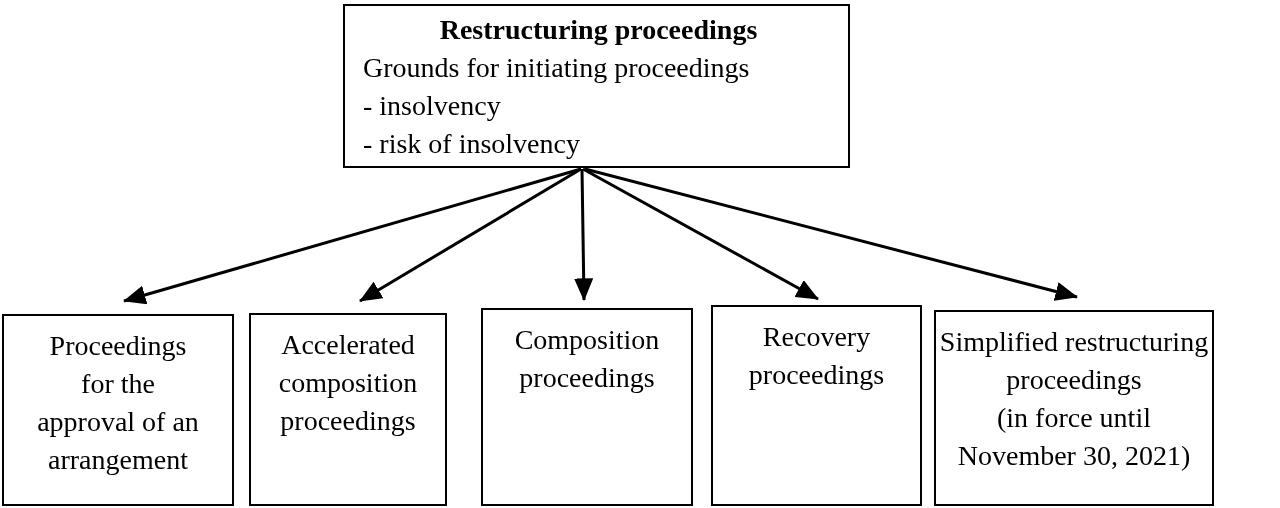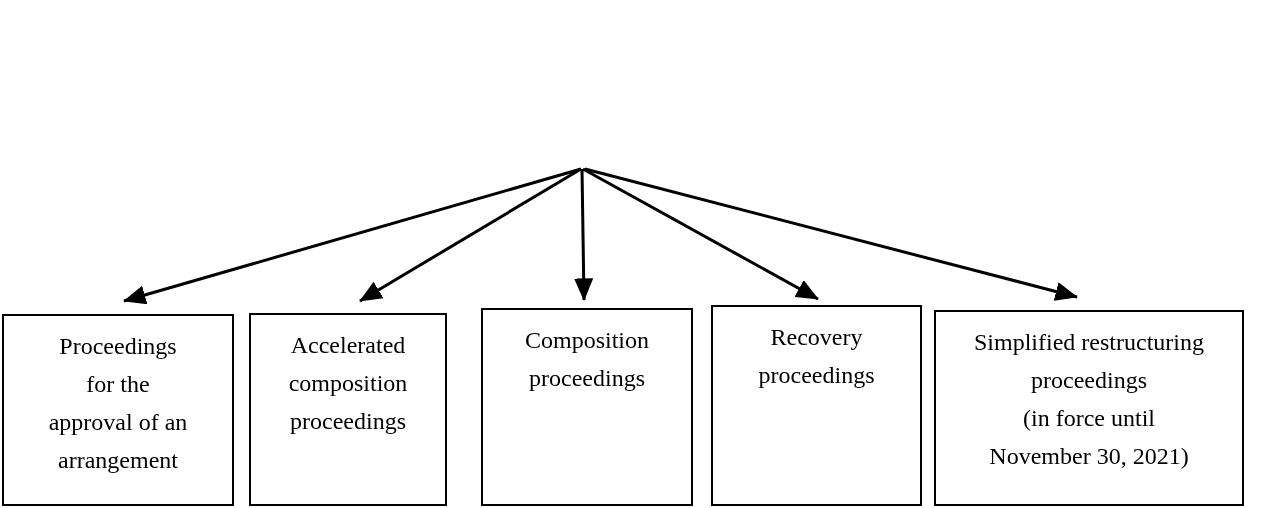--- a/index.html
+++ b/index.html
@@ -41,51 +41,57 @@
   }
   .root-title {
     text-align: center;
     font-weight: bold;
   }
   .root-line {
     text-align: left;
   }
   .child-box {
     text-align: center;
-    font-size: 24px;
+    font-size: 28px;
     line-height: 38px;
     padding-top: 11px;
   }
   .child-label {
     white-space: pre-line;
   }
   .cb1 { left: 2px;   top: 314px; width: 232px; height: 192px; }
   .cb2 { left: 249px; top: 313px; width: 198px; height: 193px; }
   .cb3 { left: 481px; top: 308px; width: 212px; height: 198px; }
   .cb4 { left: 711px; top: 305px; width: 211px; height: 201px; }
-  .cb5 { left: 934px; top: 310px; width: 310px; height: 196px; }
+  .cb5 { left: 934px; top: 310px; width: 280px; height: 196px; }
 </style>
 </head>
 <body>
 
 <div class="canvas">
 
   <svg class="arrows" viewBox="0 0 1280 508" xmlns="http://www.w3.org/2000/svg">
     <defs>
       <marker id="arrowhead" markerWidth="8" markerHeight="6.4" refX="7.2" refY="3.2" orient="auto">
         <polygon points="0 0, 7.5 3.2, 0 6.4" fill="#000000"></polygon>
       </marker>
     </defs>
     <line x1="581" y1="169" x2="124" y2="301" stroke="#000000" stroke-width="3" marker-end="url(#arrowhead)"></line>
     <line x1="581" y1="169" x2="360" y2="301" stroke="#000000" stroke-width="3" marker-end="url(#arrowhead)"></line>
     <line x1="582" y1="169" x2="584" y2="300" stroke="#000000" stroke-width="3" marker-end="url(#arrowhead)"></line>
     <line x1="583" y1="169" x2="818" y2="299" stroke="#000000" stroke-width="3" marker-end="url(#arrowhead)"></line>
     <line x1="585" y1="169" x2="1077" y2="297" stroke="#000000" stroke-width="3" marker-end="url(#arrowhead)"></line>
   </svg>
 
+  <div class="box root-box">
+    <div class="root-title">Restructuring proceedings</div>
+    <div class="root-line">Grounds for initiating proceedings</div>
+    <div class="root-line">- insolvency</div>
+    <div class="root-line">- risk of insolvency</div>
+  </div>
 
   <div class="box child-box cb1">
     <div class="child-label">Proceedings
 for the
 approval of an
 arrangement</div>
   </div>
 
   <div class="box child-box cb2">
     <div class="child-label">Accelerated

